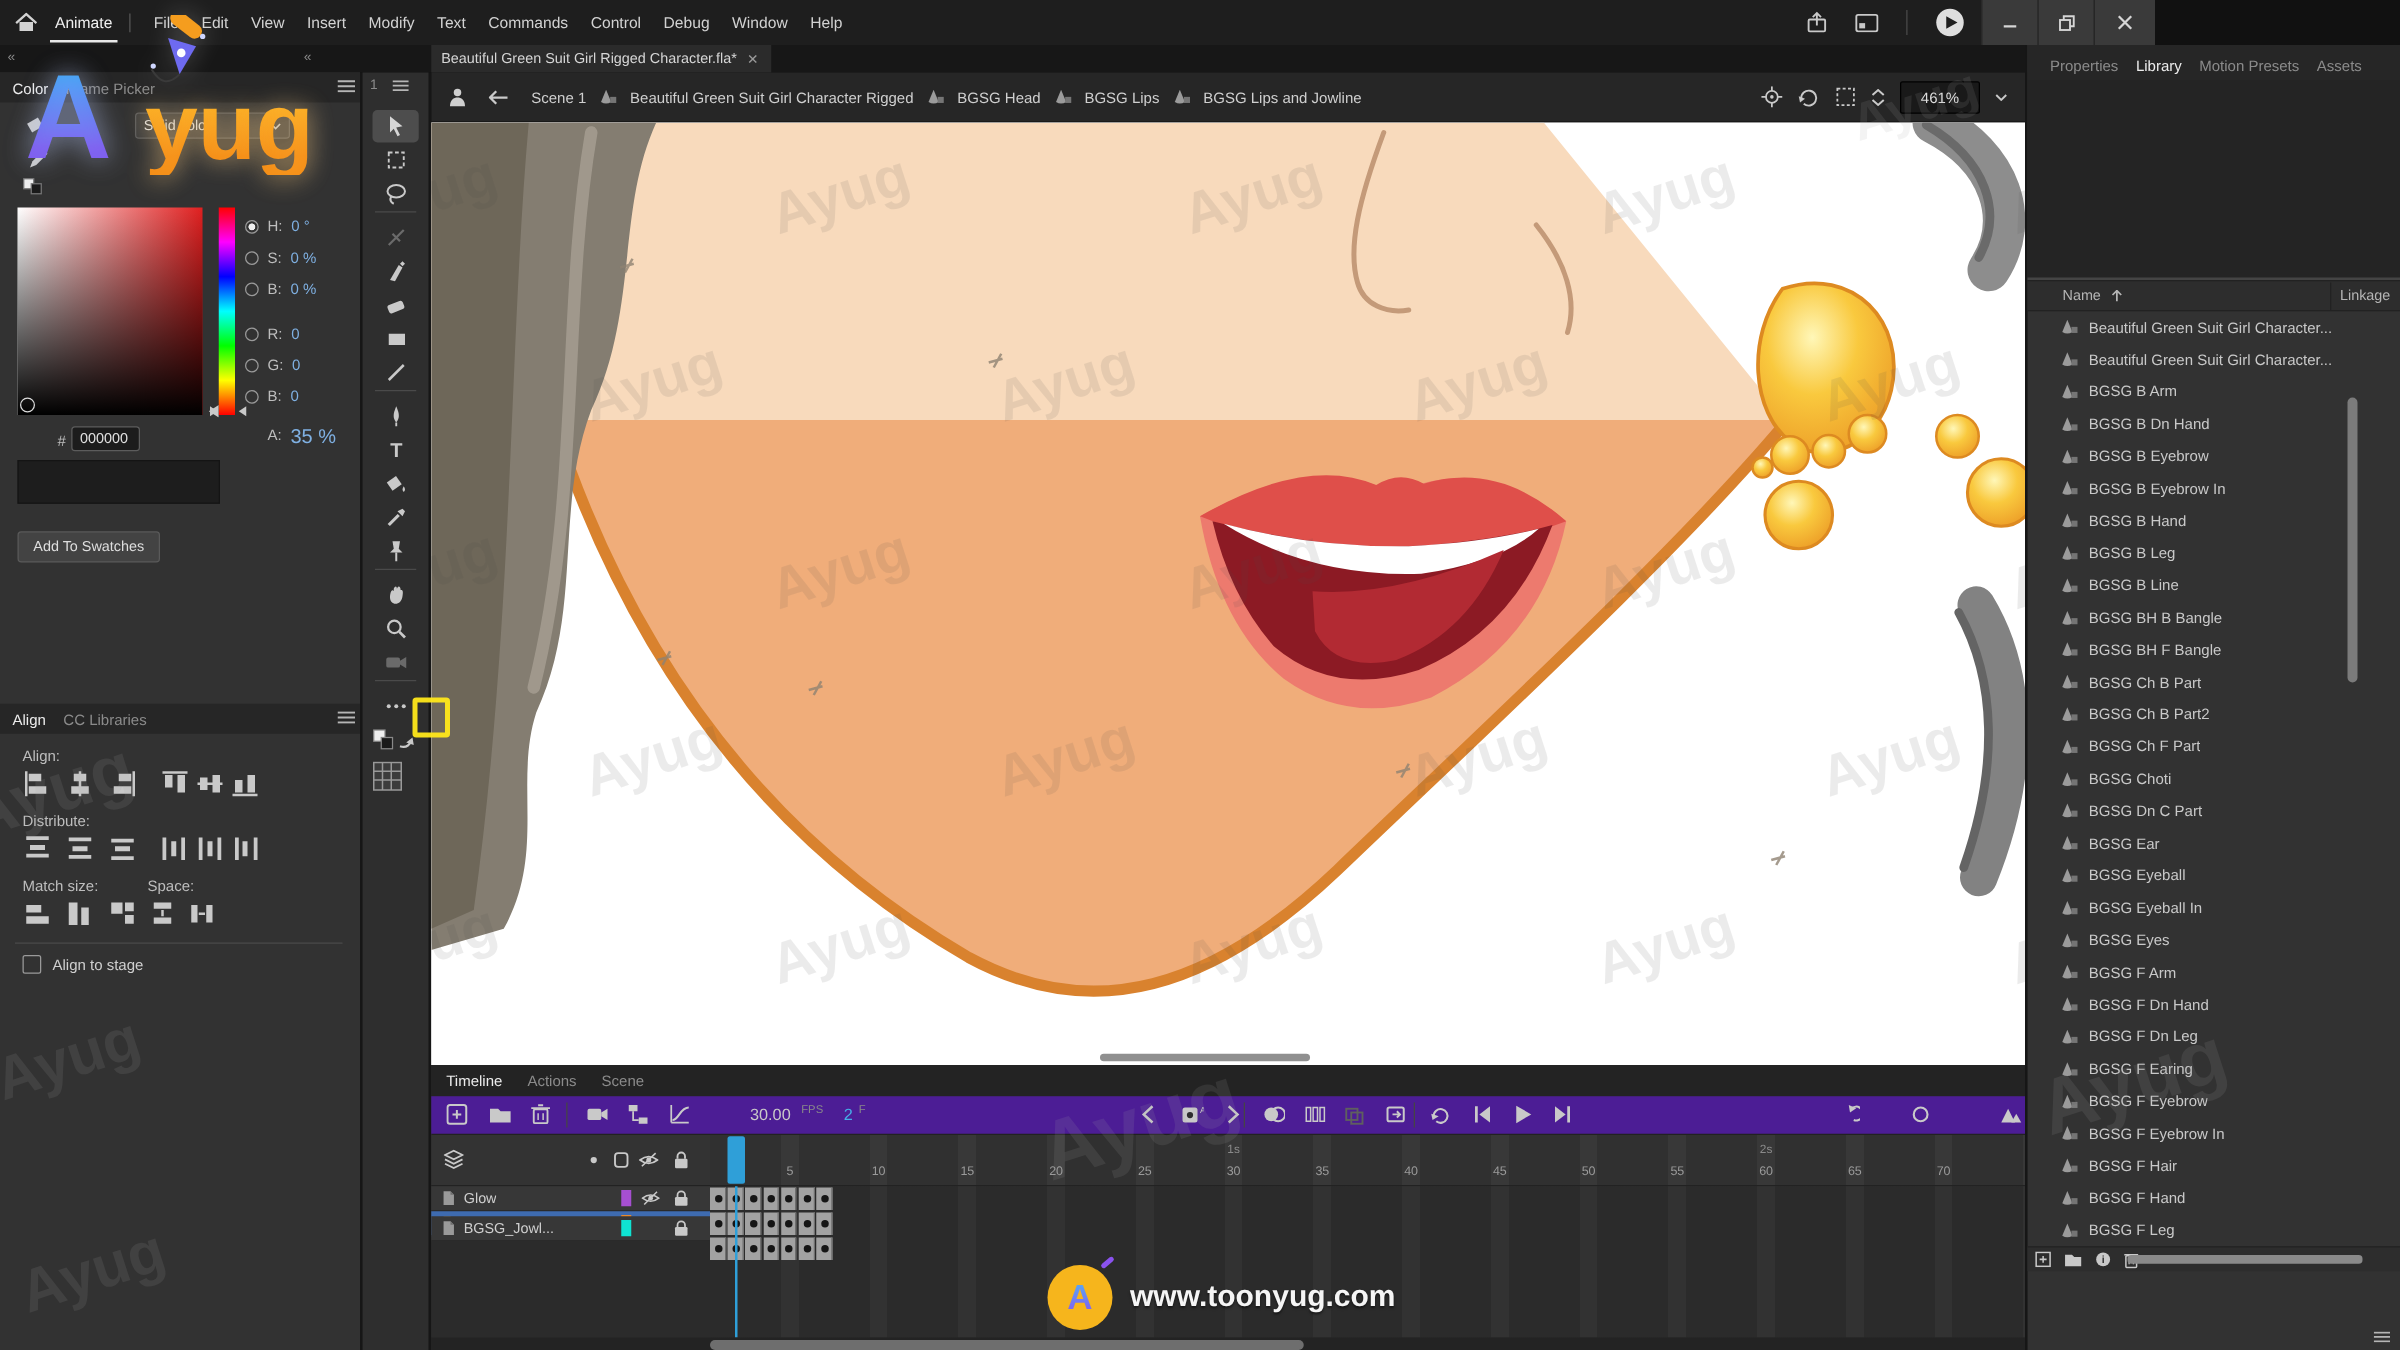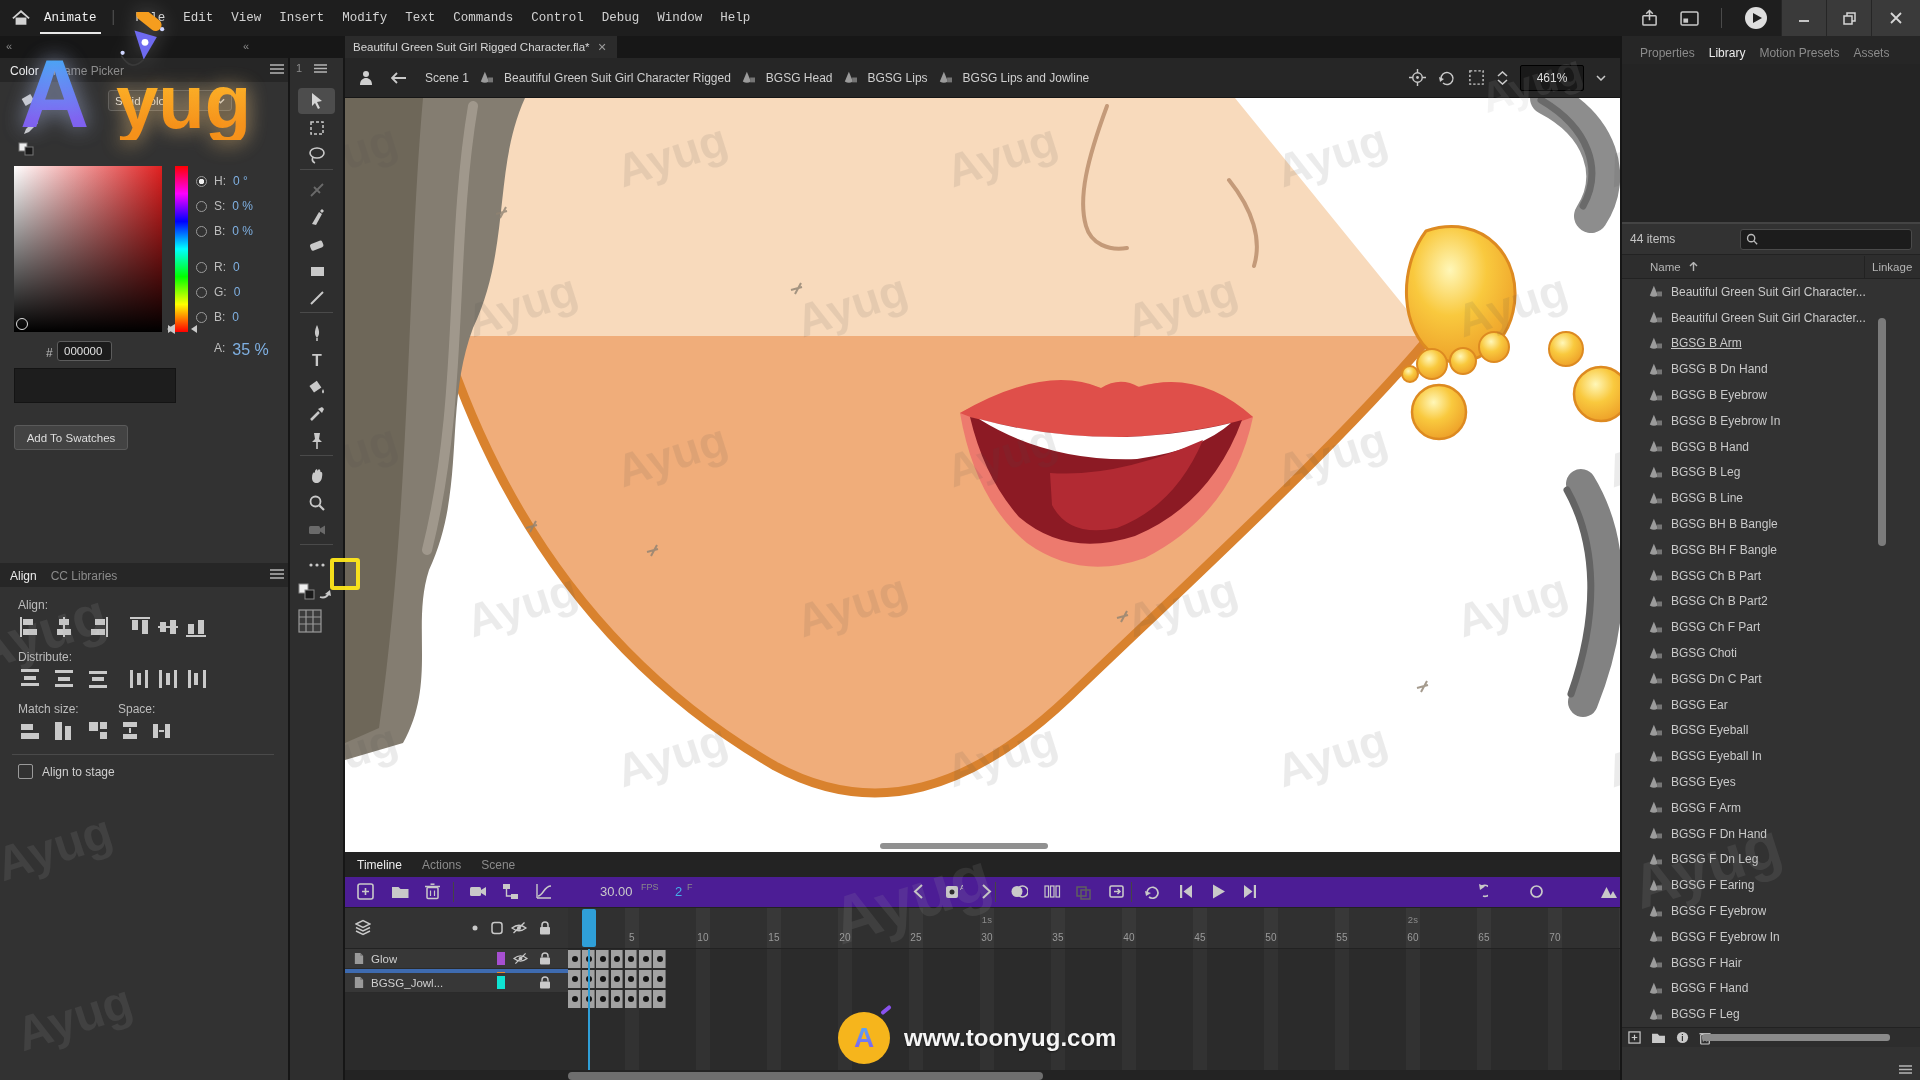--- a/index.html
+++ b/index.html
@@ -4,21 +4,21 @@
 <style>
   html,body{margin:0;padding:0;background:#111;}
   body{width:1920px;height:1080px;position:relative;overflow:hidden;
        font-family:"Liberation Sans",sans-serif;color:#cfcfcf;
        -webkit-font-smoothing:antialiased;}
   .abs{position:absolute;}
   .flex{display:flex;align-items:center;}
   .dim{color:#8b8b8b;}
   svg{display:block;}
   
-  #appbar{left:0;top:0;width:1920px;height:36px;background:#1e1e1e;font-family:Liberation Mono, monospace;}
+  #appbar{left:0;top:0;width:1724px;height:36px;background:#1e1e1e;}
   .menu-item{font-size:12.5px;color:#d2d2d2;margin:0 9px;cursor:default;}
   .appname{font-size:12.5px;color:#f0f0f0;padding:9px 4px 7px 4px;border-bottom:2px solid #e8e8e8;}
   
   #tabrow{left:0;top:36px;width:1920px;height:22px;background:#171717;}
   #doctab{left:345px;top:36px;width:272px;height:22px;background:#2b2b2b;display:flex;align-items:center;padding:0 8px;box-sizing:border-box;font-size:11.5px;color:#d6d6d6;}
   
   #editbar{left:345px;top:58px;width:1275px;height:40px;background:#262626;border-bottom:1px solid #161616;display:flex;align-items:center;gap:10px;padding-left:14px;box-sizing:border-box;font-size:12px;color:#cfcfcf;}
   
   #leftdock{left:0;top:58px;width:288px;height:1022px;background:#323232;}
   #toolstrip{left:290px;top:58px;width:53px;height:1022px;background:#2e2e2e;}
@@ -973,29 +973,20 @@
     <span class="ptab-active">Library</span>
     <span class="ptab">Motion Presets</span>
     <span class="ptab">Assets</span>
     <span style="position:absolute;right:8px;bottom:6px">
       <svg width="13" height="9" viewBox="0 0 13 9">
           <path d="M0,1 H13 M0,4.5 H13 M0,8 H13" stroke="#b5b5b5" stroke-width="1.4"></path>
         </svg>
     </span>
   </div>
   <div style="height:158px;background:#242424;border-bottom:2px solid #444"></div>
-  <div class="flex" style="height:30px;justify-content:space-between;padding:0 8px">
-    <span style="font-size:12px;color:#c4c4c4">44 items</span>
-    <div class="flex" style="width:172px;height:21px;background:#1c1c1c;border:1px solid #4a4a4a;border-radius:3px;gap:5px;padding-left:5px;box-sizing:border-box">
-      <svg width="12" height="12" viewBox="0 0 14 14">
-          <circle cx="6" cy="6" r="4.2" fill="none" stroke="#b9b9b9" stroke-width="1.6"></circle>
-          <line x1="9.2" y1="9.2" x2="13" y2="13" stroke="#b9b9b9" stroke-width="1.6"></line>
-        </svg>
-    </div>
-  </div>
   <div class="flex" style="height:23px;background:#2d2d2d;border-top:1px solid #222;border-bottom:1px solid #222;font-size:11.5px;color:#b5b5b5">
     <span style="margin-left:28px">Name</span>
     <svg width="9" height="10" viewBox="0 0 9 10" style="margin-left:8px">
         <path d="M4.5,0 L4.5,9 M1,4 L4.5,0.5 L8,4" fill="none" stroke="#b5b5b5" stroke-width="1.4"></path>
       </svg>
     <span style="position:absolute;left:250px">Linkage</span>
     <span style="position:absolute;left:242px;width:1px;height:22px;background:#222"></span>
   </div>
   <div id="libList" style="position:relative;height:748px;overflow:hidden">
       <div class="librow">
@@ -1016,21 +1007,21 @@
         </span>
         <span style="white-space: nowrap; overflow: hidden; max-width: 200px;">Beautiful Green Suit Girl Character...</span>
       </div>
       <div class="librow">
         <span>
           <svg width="15" height="13" viewBox="0 0 18 16">
             <path d="M2,13 L7,1 L12,13 Q7,16 2,13 Z" fill="#9b9b9b"></path>
             <rect x="11" y="8" width="6" height="6" fill="#757575"></rect>
           </svg>
         </span>
-        <span style="white-space: nowrap; overflow: hidden; max-width: 200px; text-decoration: underline;">BGSG B Arm</span>
+        <span style="white-space: nowrap; overflow: hidden; max-width: 200px;">BGSG B Arm</span>
       </div>
       <div class="librow">
         <span>
           <svg width="15" height="13" viewBox="0 0 18 16">
             <path d="M2,13 L7,1 L12,13 Q7,16 2,13 Z" fill="#9b9b9b"></path>
             <rect x="11" y="8" width="6" height="6" fill="#757575"></rect>
           </svg>
         </span>
         <span style="white-space: nowrap; overflow: hidden; max-width: 200px;">BGSG B Dn Hand</span>
       </div>

